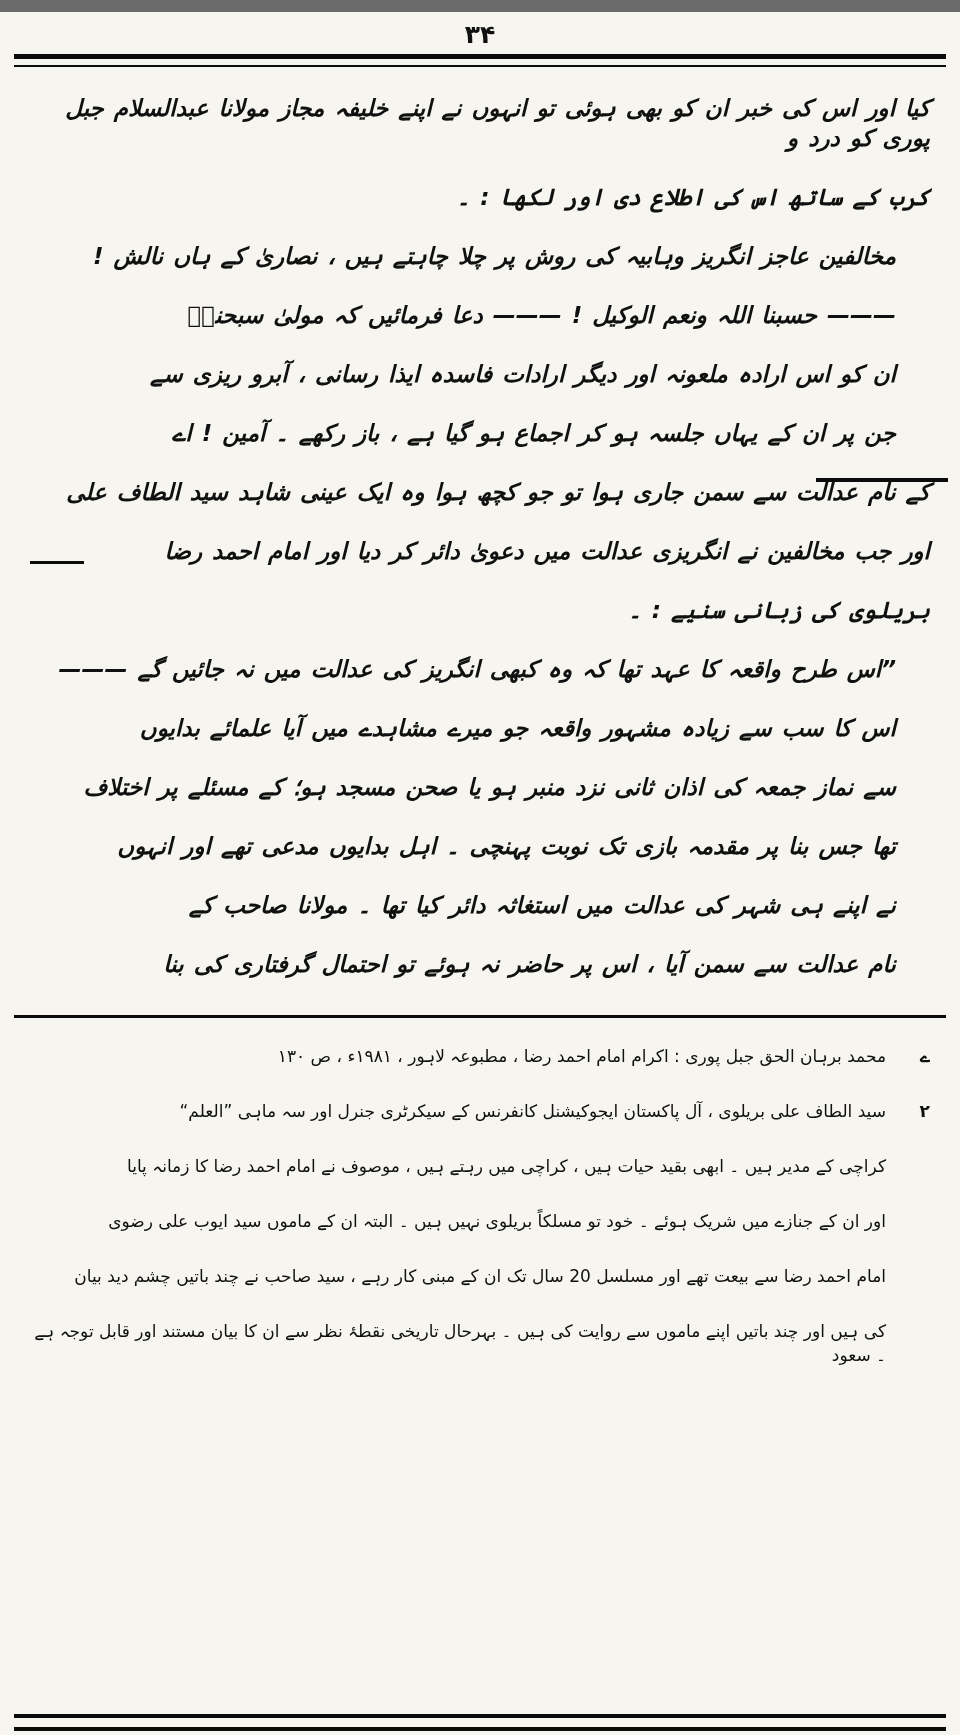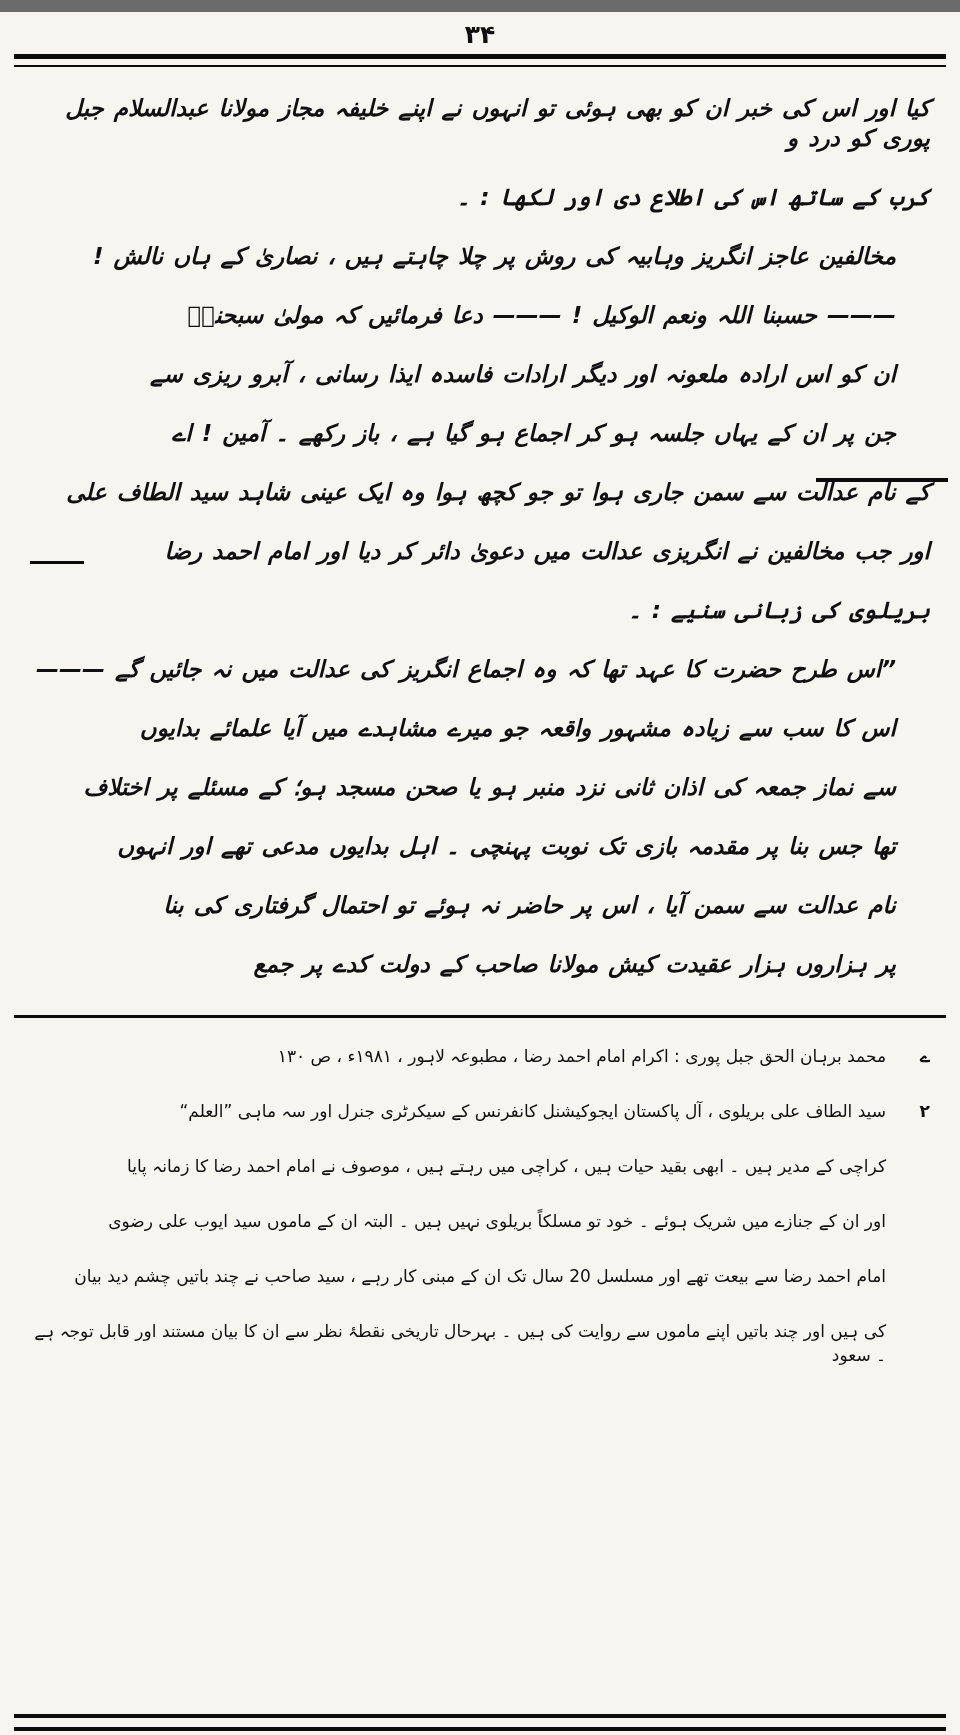--- a/index.html
+++ b/index.html
@@ -121,26 +121,26 @@
       <div class="line">جن پر ان کے یہاں جلسہ ہو کر اجماع ہو گیا ہے ، باز رکھے ۔ آمین ! اے</div>
     </div>
 
     <div class="para-block">
       <div class="line">کے نام عدالت سے سمن جاری ہوا تو جو کچھ ہوا وہ ایک عینی شاہد سید الطاف علی</div>
       <div class="line">اور جب مخالفین نے انگریزی عدالت میں دعویٰ دائر کر دیا اور امام احمد رضا</div>
       <div class="line para-end">بریلوی کی زبانی سنیے : ۔</div>
     </div>
 
     <div class="quote-block">
-      <div class="line">”اس طرح حضرت کا عہد تھا کہ وہ اجماع انگریز کی عدالت میں نہ جائیں گے ———</div>
+      <div class="line">”اس طرح واقعہ کا عہد تھا کہ وہ کبھی انگریز کی عدالت میں نہ جائیں گے ———</div>
       <div class="line">اس کا سب سے زیادہ مشہور واقعہ جو میرے مشاہدے میں آیا علمائے بدایوں</div>
       <div class="line">سے نماز جمعہ کی اذان ثانی نزد منبر ہو یا صحن مسجد ہو؛ کے مسئلے پر اختلاف</div>
       <div class="line">تھا جس بنا پر مقدمہ بازی تک نوبت پہنچی ۔ اہل بدایوں مدعی تھے اور انہوں</div>
+      <div class="line">نے اپنے ہی شہر کی عدالت میں استغاثہ دائر کیا تھا ۔ مولانا صاحب کے</div>
       <div class="line">نام عدالت سے سمن آیا ، اس پر حاضر نہ ہوئے تو احتمال گرفتاری کی بنا</div>
-      <div class="line">پر ہزاروں ہزار عقیدت کیش مولانا صاحب کے دولت کدے پر جمع</div>
     </div>
 
   </div>
 
   <div class="fn-sep"></div>
 
   <div class="footnotes">
 
     <div class="fn-row">
       <span class="fn-marker">ے</span>

